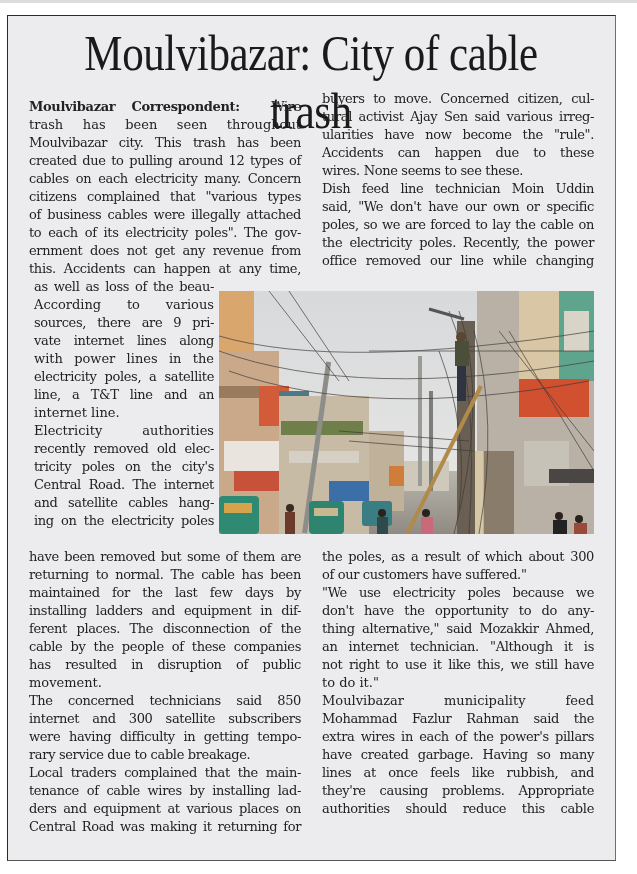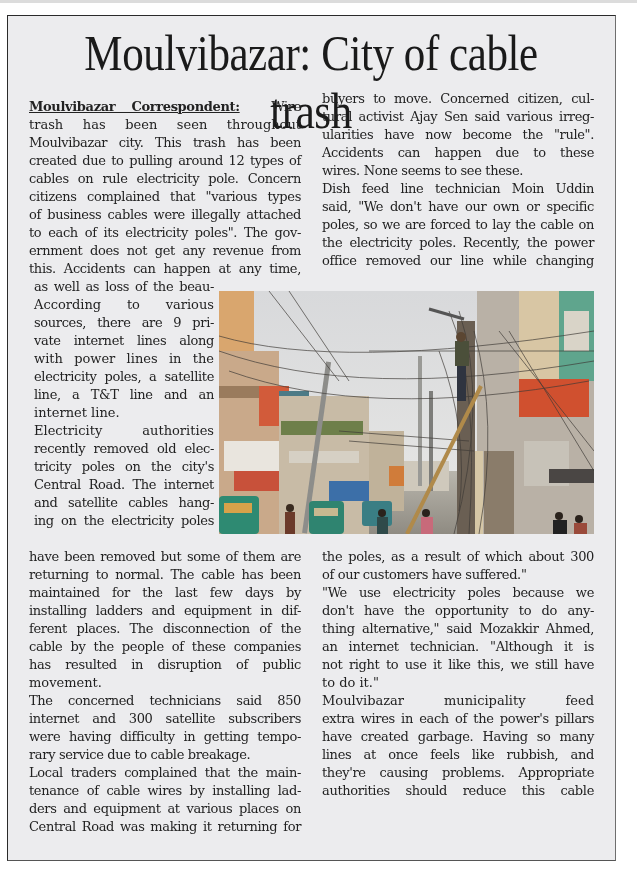--- a/index.html
+++ b/index.html
@@ -13,41 +13,41 @@
            transform:scaleX(0.86); transform-origin:center top; letter-spacing:-0.5px; }
   .col { position:absolute; font-family:"DejaVu Serif", serif; font-size:13px; line-height:18px;
          color:#222; text-align:justify; }
   .line { display:block; text-align:justify; text-align-last:justify; white-space:nowrap; height:18px; overflow:visible; }
   .line.last { text-align-last:left; }
   .col-left { left:29px; top:98px; width:272px; }
   .col-left-narrow { left:14px; top:278px; width:180px;margin-left:20px; }
   .col-left-bottom { left:29px; top:548px; width:272px; }
   .col-right-top { left:322px; top:90px; width:272px; }
   .col-right-bottom { left:322px; top:548px; width:272px; }
-  .byline { font-weight:bold;text-decoration:underline; }
+  .byline { font-weight:bold; }
   .photo { position:absolute; left:219px; top:291px; width:375px; height:243px; overflow:hidden;
            background:#c9c9c9; }
   .photo svg { display:block; }
   .tight { letter-spacing:-0.35px; }
 </style>
 </head>
 <body>
 
 <div class="toprule"></div>
 
 <div class="frame"></div>
 
 <div class="title">Moulvibazar: City of cable trash</div>
 
 <div class="col col-left">
   <span class="line tight"><span class="byline">Moulvibazar Correspondent:</span>&nbsp;&nbsp;<span>Wire</span></span>
   <span class="line">trash has been seen throughout</span>
   <span class="line tight">Moulvibazar city. This trash has been</span>
   <span class="line tight">created due to pulling around 12 types of</span>
-  <span class="line tight">cables on rule electricity pole. Concern</span>
+  <span class="line tight">cables on each electricity many. Concern</span>
   <span class="line tight">citizens complained that "various types</span>
   <span class="line tight">of business cables were illegally attached</span>
   <span class="line tight">to each of its electricity poles". The gov-</span>
   <span class="line tight">ernment does not get any revenue from</span>
   <span class="line tight">this. Accidents can happen at any time,</span>
 </div>
 
 <div class="col col-left-narrow">
   <span class="line tight">as well as loss of the beau-</span>
   <span class="line">According to various</span>
@@ -191,18 +191,19 @@
 <div class="col col-right-bottom">
   <span class="line tight">the poles, as a result of which about 300</span>
   <span class="line last tight">of our customers have suffered."</span>
   <span class="line tight">"We use electricity poles because we</span>
   <span class="line tight">don't have the opportunity to do any-</span>
   <span class="line tight">thing alternative," said Mozakkir Ahmed,</span>
   <span class="line tight">an internet technician. "Although it is</span>
   <span class="line tight">not right to use it like this, we still have</span>
   <span class="line last">to do it."</span>
   <span class="line">Moulvibazar municipality feed</span>
+  <span class="line tight">Mohammad Fazlur Rahman said the</span>
   <span class="line tight">extra wires in each of the power's pillars</span>
   <span class="line tight">have created garbage. Having so many</span>
   <span class="line tight">lines at once feels like rubbish, and</span>
   <span class="line tight">they're causing problems. Appropriate</span>
   <span class="line tight">authorities should reduce this cable</span>
 </div>
 
 </body></html>

